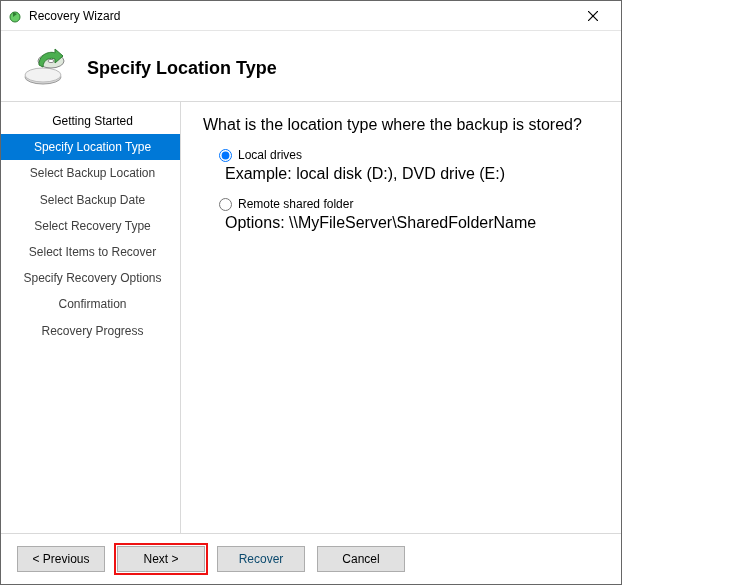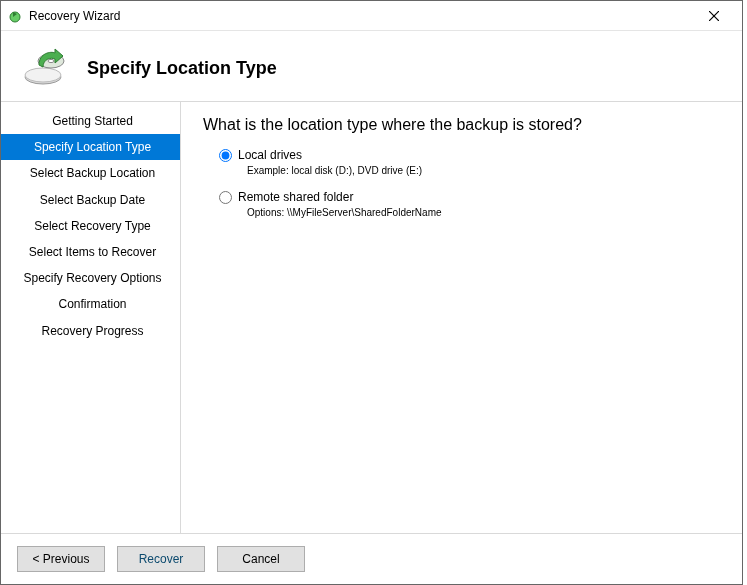--- a/index.html
+++ b/index.html
@@ -4,21 +4,21 @@
 <style>
   * { box-sizing: border-box; }
   body {
     margin: 0;
     font-family: "Segoe UI", Tahoma, sans-serif;
     font-size: 12px;
     background: #fff;
     color: #000;
   }
   .window {
-    width: 743px;
+    width: 622px;
     height: 585px;
     border: 1px solid #666;
     display: flex;
     flex-direction: column;
     background: #fff;
   }
   .titlebar {
     height: 30px;
     display: flex;
     align-items: center;
@@ -57,21 +57,21 @@
   }
   .sidebar {
     width: 180px;
     border-right: 1px solid #d9d9d9;
     padding-top: 6px;
     text-align: center;
   }
   .sidebar .step {
     padding: 5px 10px 5px 14px;
     font-size: 12px;
-    color: #000000;
+    color: #404040;
     cursor: pointer;
     line-height: 1.35;
   }
   .sidebar .step.done { color: #000; }
   .sidebar .step.active {
     background: #0078d7;
     color: #fff;
   }
   .content {
     flex:1;
@@ -87,22 +87,22 @@
   .option label {
     display:flex; align-items:flex-end;
     gap: 6px;
     font-size: 12px;
     margin-left: 16px;
   }
   .option input[type="radio"]{
     width:13px; height:13px; margin:0;
   }
   .example {
-    margin: 3px 0 0 44px;
-    font-size: 10px;
+    margin: 3px 0 0 22px;
+    font-size: 16px;
     color: #000;
   }
   .footer {
     border-top: 1px solid #d9d9d9;
     padding: 12px 16px;
     display:flex;
     gap: 12px;
   }
   .btn {
     min-width: 88px;
@@ -186,17 +186,18 @@
           <input type="radio" name="loc" style="">
           <span>Remote shared folder</span>
         </label>
         <div class="example">Options: \\MyFileServer\SharedFolderName</div>
       </div>
     </div>
   </div>
 
   <div class="footer">
     <button class="btn">&lt; Previous</button>
+    <button class="btn highlight">Next &gt;</button>
     <button class="btn disabled">Recover</button>
     <button class="btn">Cancel</button>
   </div>
 
 </div>
 
 </body></html>

